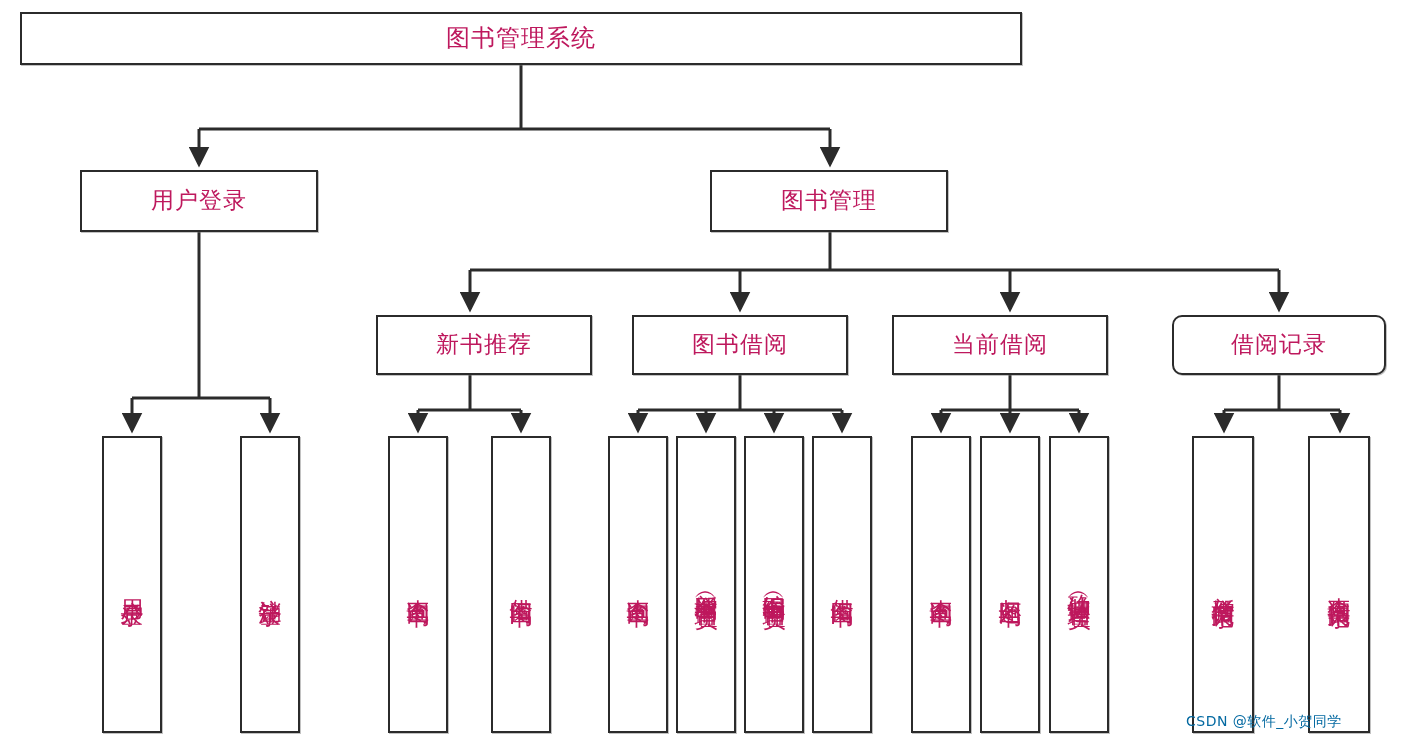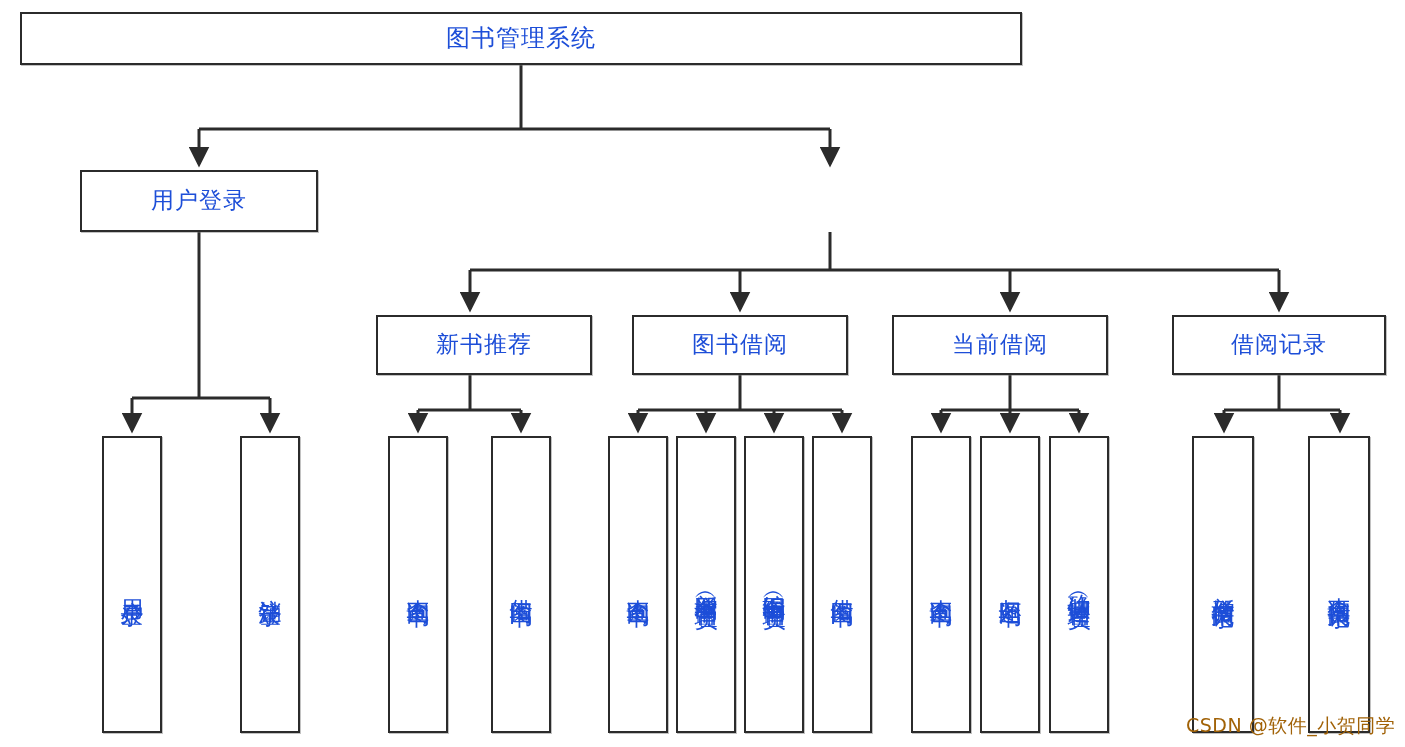--- a/index.html
+++ b/index.html
@@ -27,21 +27,21 @@
     pointer-events: none;
   }
   .node {
     position: absolute;
     box-sizing: border-box;
     border: 2.5px solid #2b2b2b;
     background: #ffffff;
     display: flex;
     align-items: center;
     justify-content: center;
-    color: #1d4ed8;
+    color: #be185d;
     text-align: center;
     box-shadow: 1px 1px 0 rgba(120,120,120,0.45);
   }
   .node.horiz {
     font-size: 23px;
     line-height: 1.2;
     letter-spacing: 1px;
   }
   .node.vert {
     writing-mode: vertical-rl;
@@ -57,22 +57,22 @@
     display: block;
     max-height: 100%;
   }
   .node.title {
     font-size: 24px;
   }
   .watermark {
     position: absolute;
     left: 1186px;
     top: 713px;
-    font-size: 19px;
-    color: #a16207;
+    font-size: 14px;
+    color: #0369a1;
     letter-spacing: 0.5px;
     white-space: nowrap;
     font-family: "DejaVu Sans", "Liberation Sans", sans-serif;
   }
 </style>
 </head>
 <body>
 
 <div id="canvas">
 
@@ -126,31 +126,34 @@
     </g>
   </svg>
 
   <div class="node horiz title" style="left:20px; top:12px; width:1002px; height:53px;">
     <span class="label">图书管理系统</span>
   </div>
 
   <div class="node horiz" style="left:80px; top:170px; width:238px; height:62px;">
     <span class="label">用户登录</span>
   </div>
+  <div class="node horiz" style="left:710px; top:170px; width:238px; height:62px;">
+    <span class="label">图书管理</span>
+  </div>
 
   <div class="node horiz" style="left:362px; top:315px; width:216px; height:60px;margin-left:14px;">
     <span class="label">新书推荐</span>
   </div>
   <div class="node horiz" style="left:632px; top:315px; width:216px; height:60px;align-items:center;">
     <span class="label">图书借阅</span>
   </div>
   <div class="node horiz" style="left:892px; top:315px; width:216px; height:60px;">
     <span class="label">当前借阅</span>
   </div>
-  <div class="node horiz" style="left:1172px; top:315px; width:214px; height:60px;">
+  <div class="node horiz" style="left:1172px; top:315px; width:214px; height:60px;border-radius:10px;">
     <span class="label">借阅记录</span>
   </div>
 
   <div class="node vert" style="left:102px; top:436px; width:60px; height:297px;">
     <span class="label">用户登录</span>
   </div>
   <div class="node vert" style="left:240px; top:436px; width:60px; height:297px;">
     <span class="label">注销登录</span>
   </div>
 

